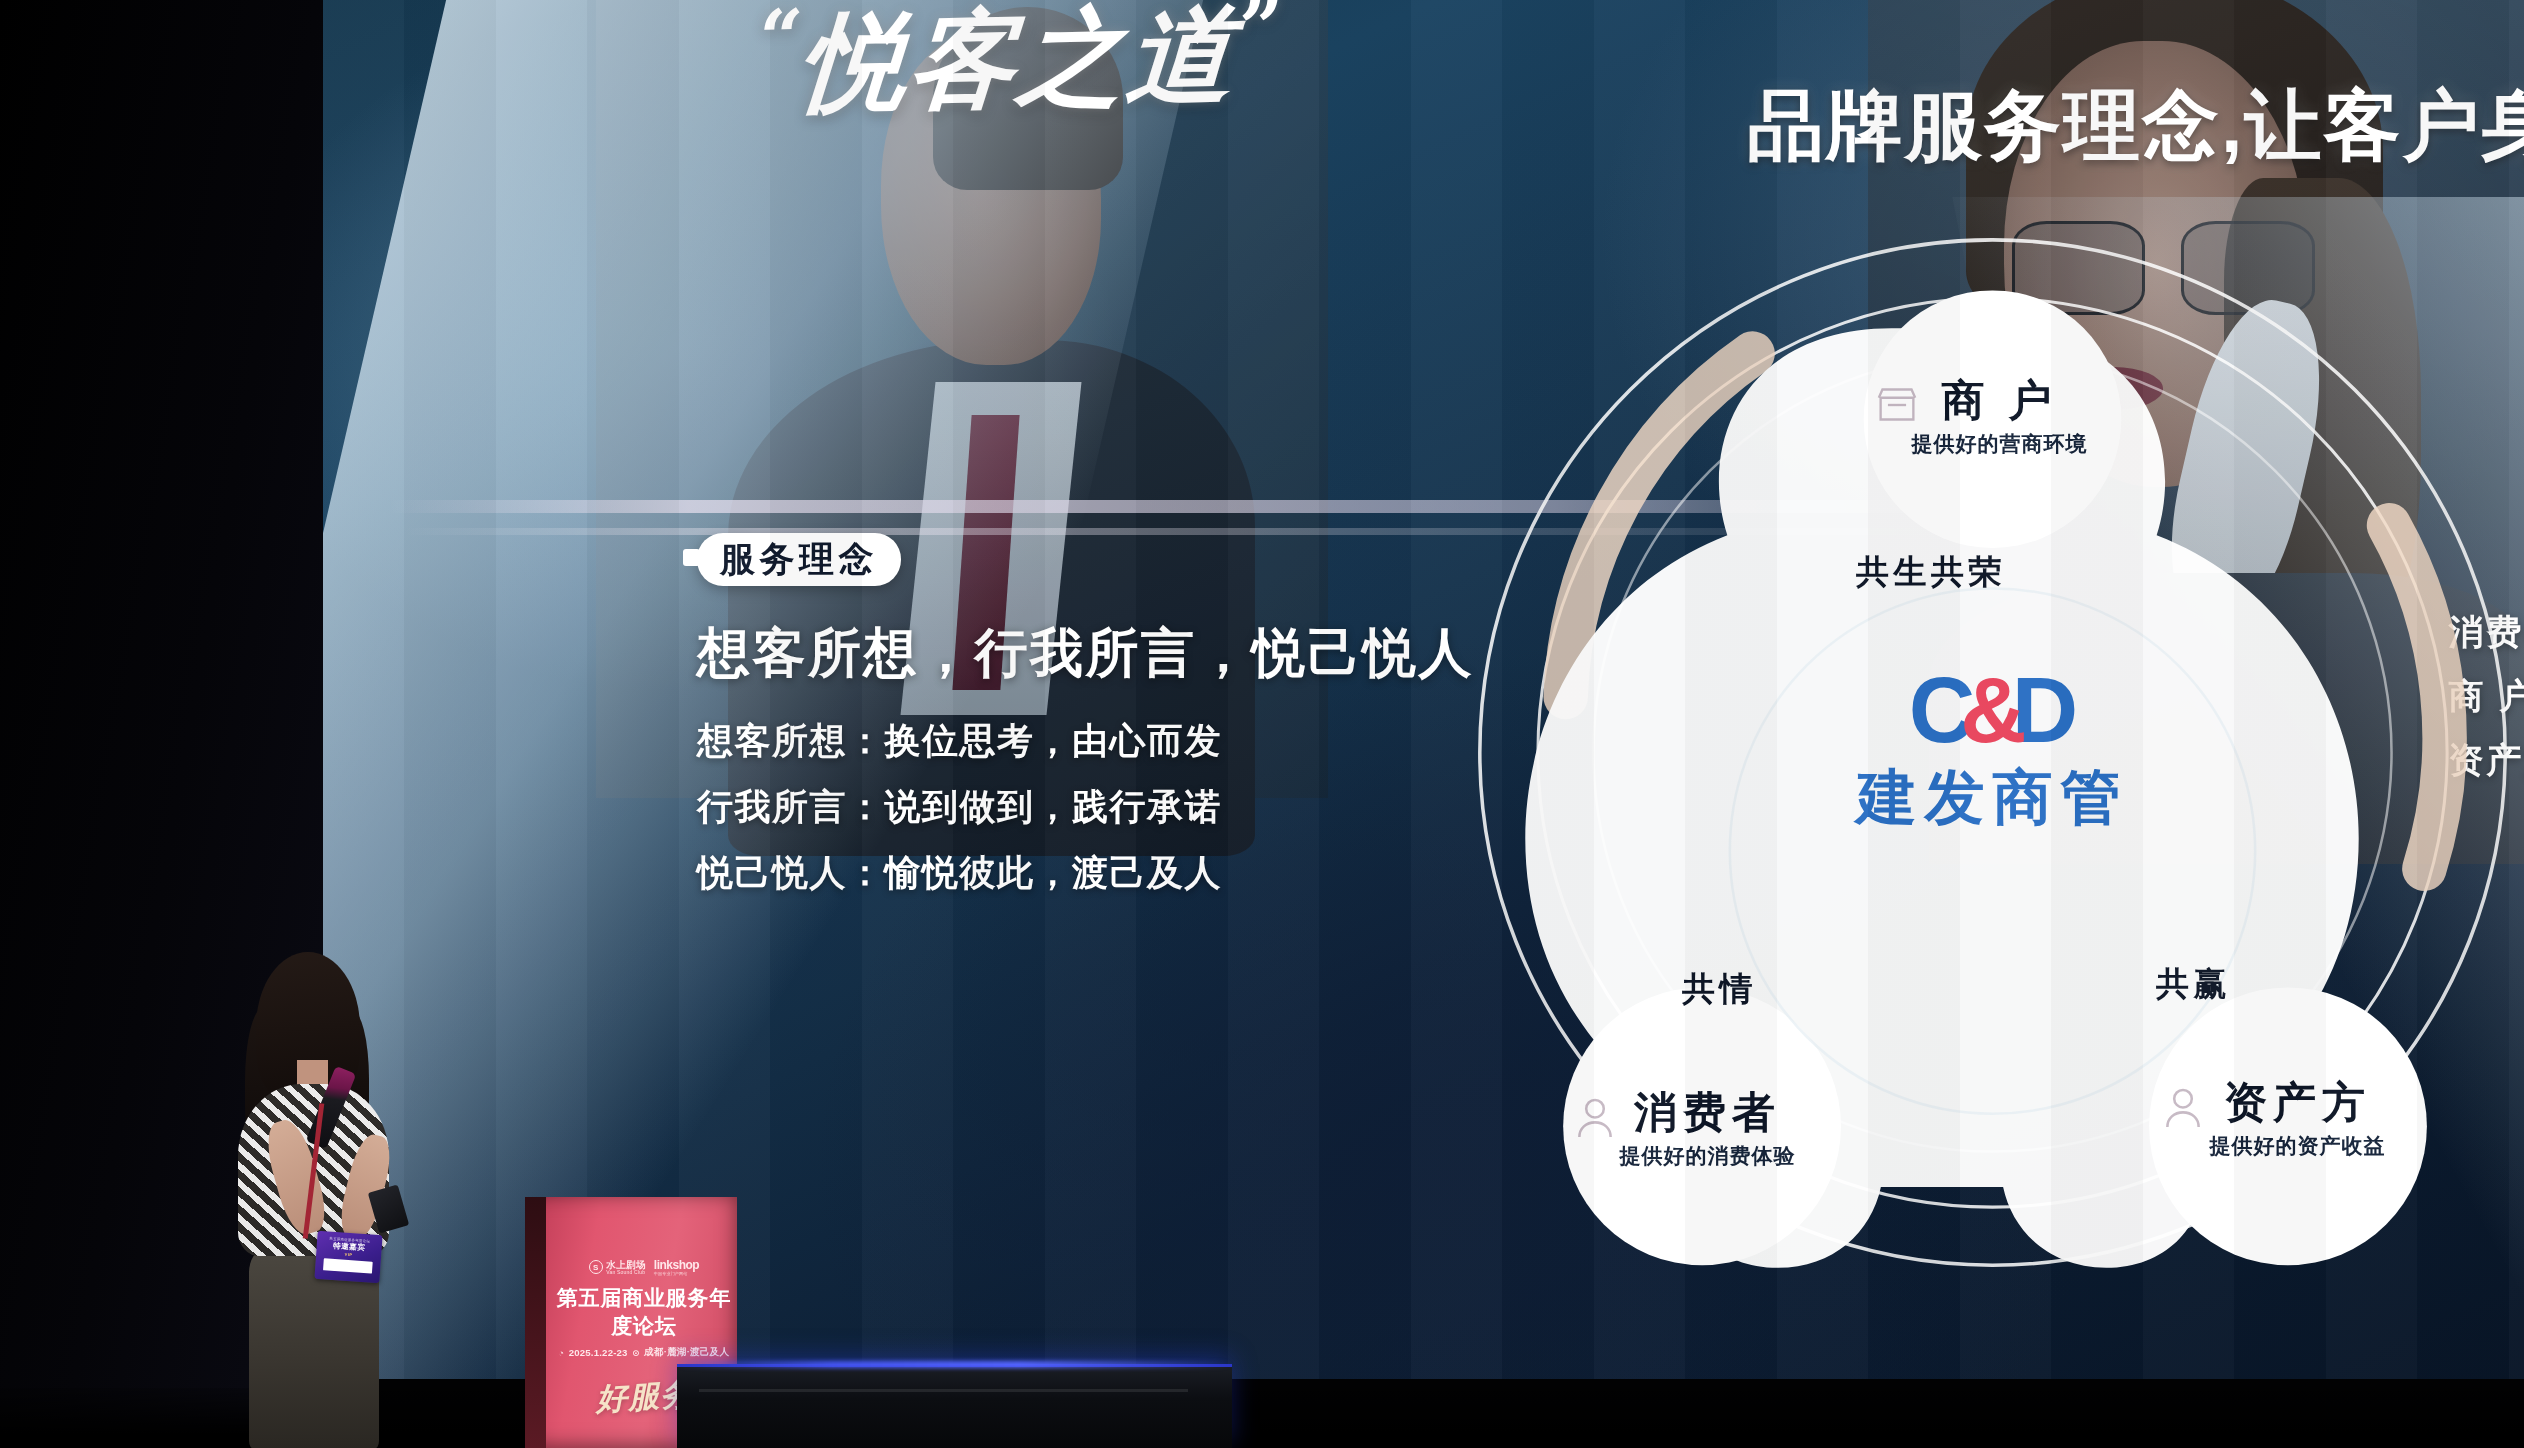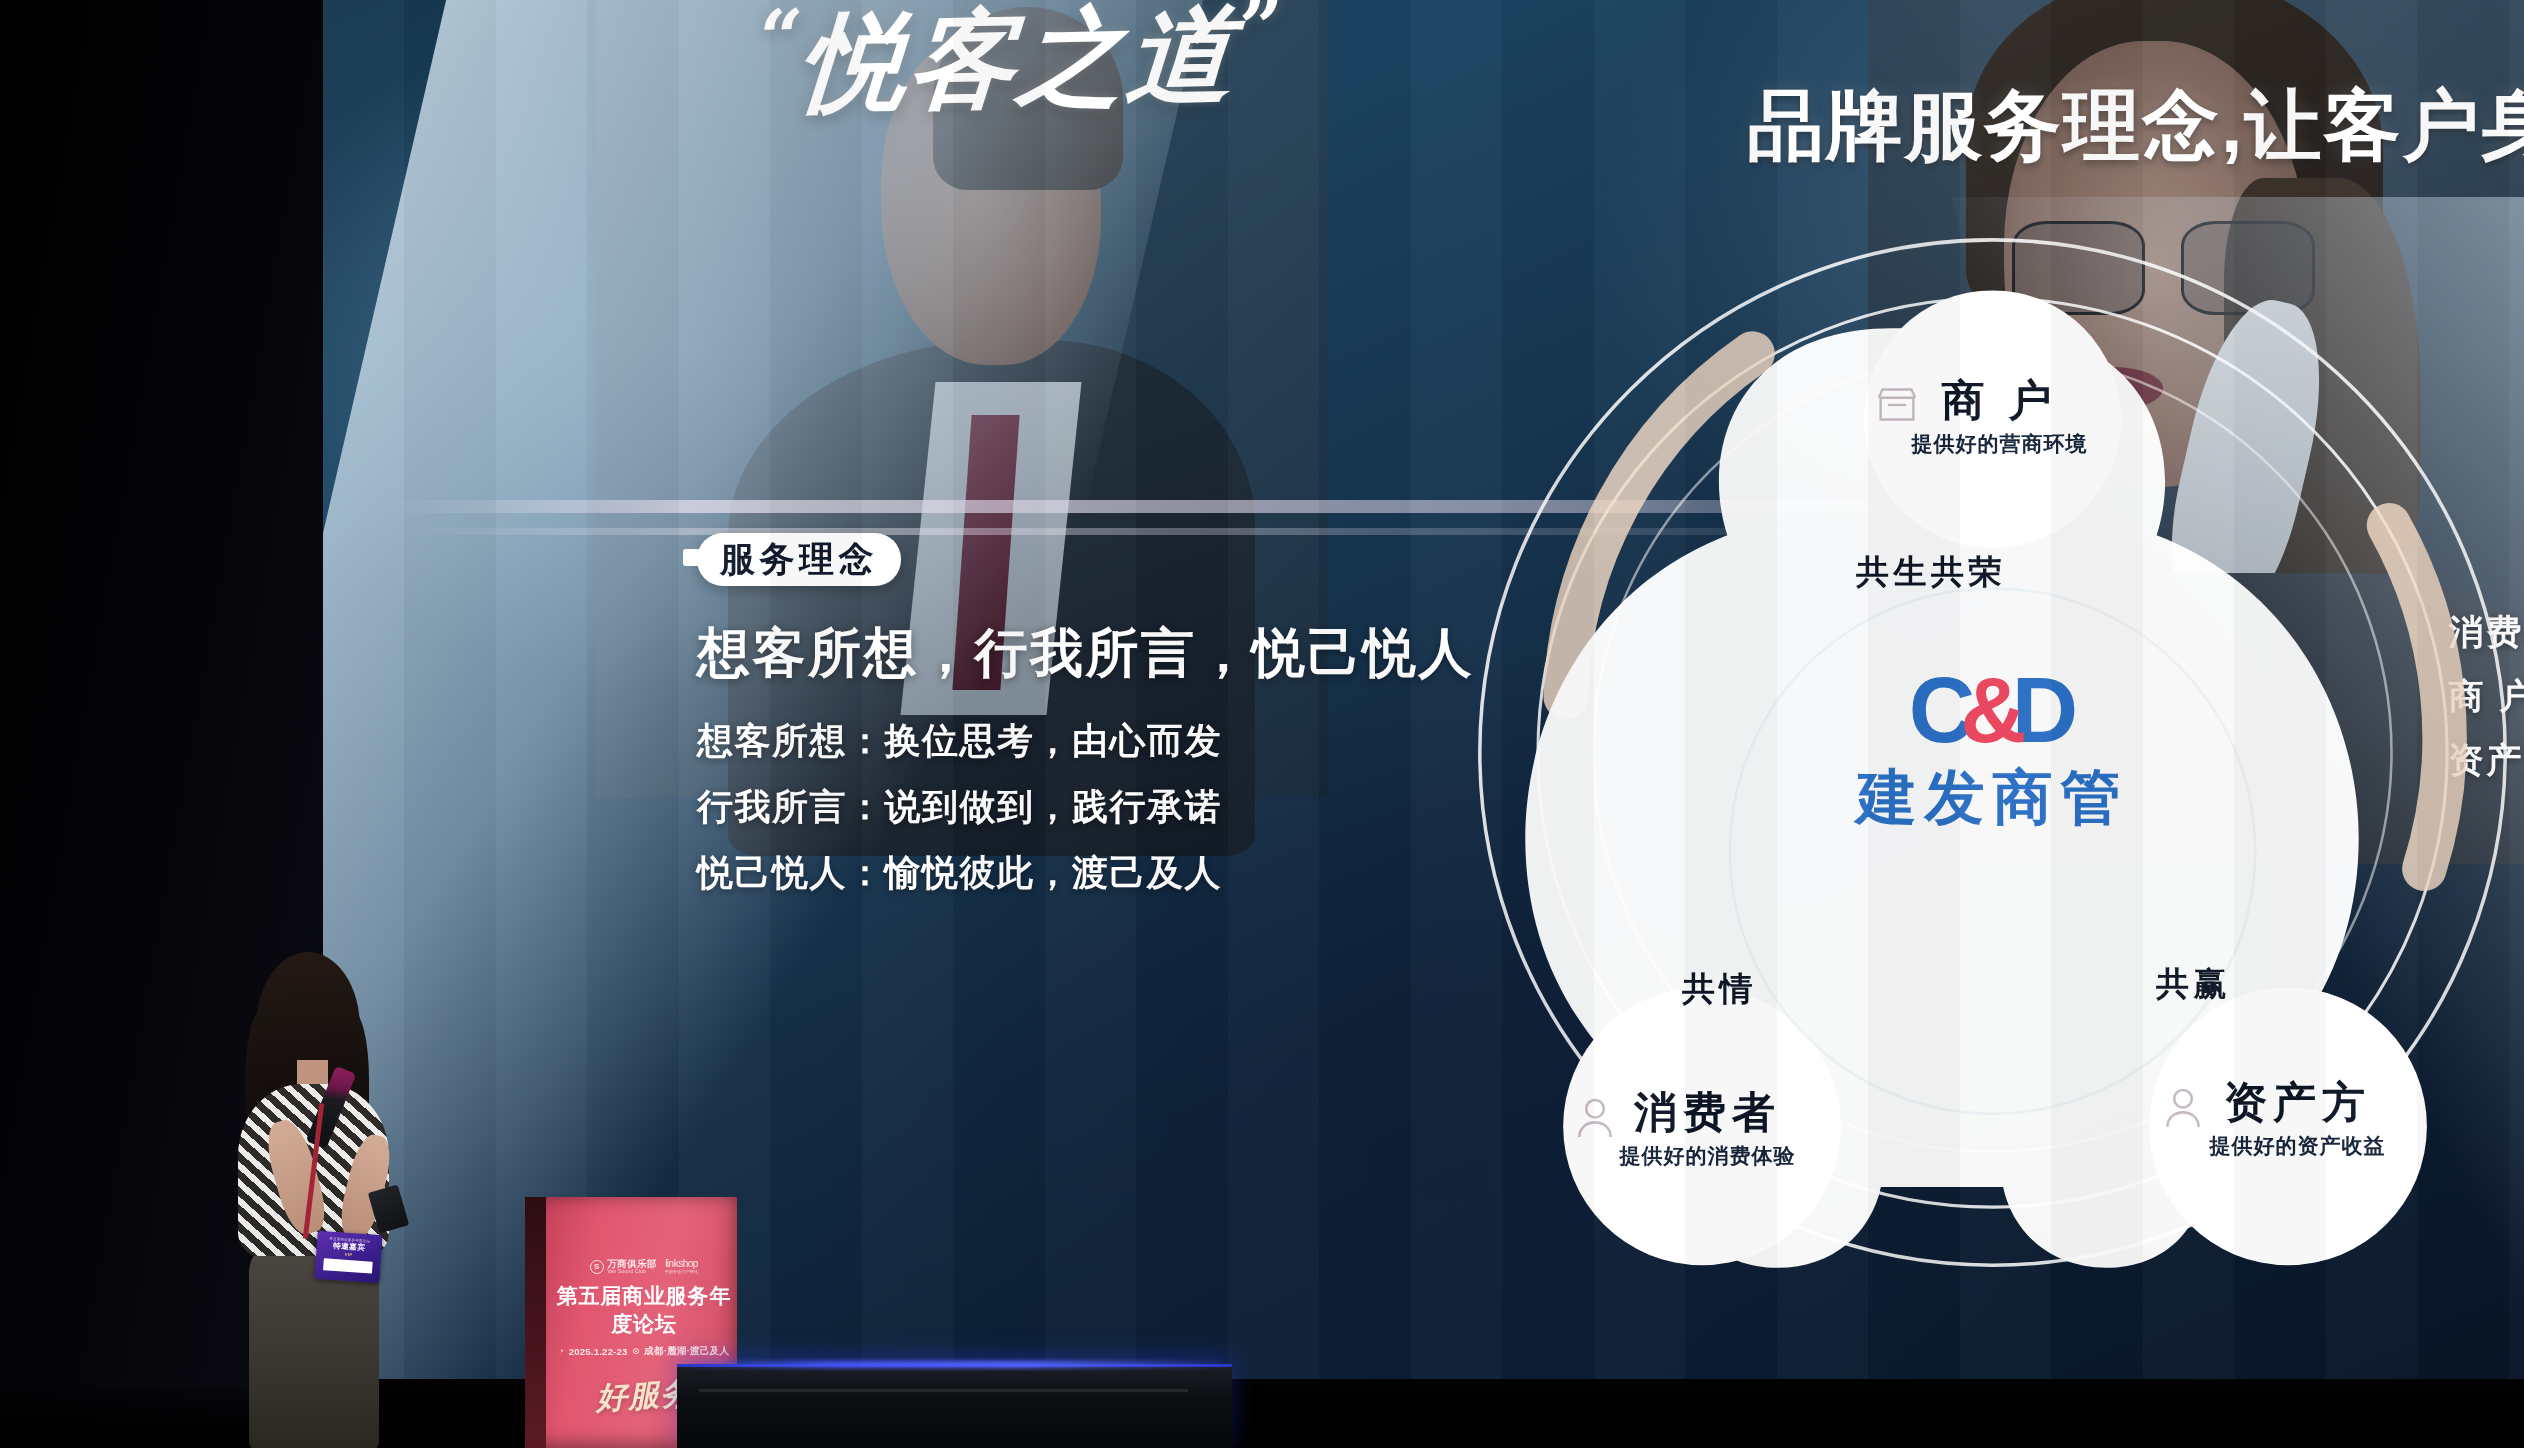--- a/index.html
+++ b/index.html
@@ -171,21 +171,21 @@
   .podium-side{position:absolute;left:0;top:0;width:21px;height:100%;
     background:linear-gradient(180deg,#2d0d12,#5b1a24);}
   .podium-inner{position:absolute;left:26px;top:0;right:0;bottom:0;text-align:center;color:#ffe7ea;}
   .podium-logos{margin-top:62px;display:flex;align-items:center;justify-content:center;gap:8px;}
   .plogo{display:flex;align-items:center;gap:3.5px;}
   .plogo-mark{width:14px;height:14px;border-radius:50%;border:1.5px solid #ffe9ec;
     display:flex;align-items:center;justify-content:center;font-size:8px;font-weight:700;color:#ffe9ec;}
   .plogo-txt{text-align:left;line-height:1.05;}
   .plogo-cn{font-size:9.6px;font-weight:700;letter-spacing:0.3px;}
   .plogo-en{font-size:5px;letter-spacing:0.2px;opacity:.92;}
-  .plogo2-main{font-size:10px;font-weight:400;letter-spacing:-0.5px;text-align:center;}
+  .plogo2-main{font-size:12px;font-weight:700;letter-spacing:-0.5px;text-align:center;}
   .plogo2-sub{font-size:4px;letter-spacing:0.2px;opacity:.85;}
   .podium-title{margin-top:8px;font-size:21px;font-weight:700;letter-spacing:0.8px;color:#fff;}
   .podium-meta{margin-top:6.6px;font-size:9.6px;font-weight:700;letter-spacing:0.2px;
     display:flex;align-items:center;justify-content:center;gap:4.5px;color:#ffe7ea;}
   .podium-meta .gl{font-size:8.6px;}
   .podium-script{margin-top:17px;font-family:"DejaVu Serif","Liberation Serif",serif;
     font-style:italic;font-weight:700;font-size:31px;color:#f6e3c8;letter-spacing:1px;
     transform:rotate(-3deg);text-shadow:0 1.5px 5px rgba(0,0,0,.25);}
 
   
@@ -376,21 +376,21 @@
 
   <div class="stage-left-wall"></div>
 
   <div class="podium">
     <div class="podium-side"></div>
     <div class="podium-inner">
       <div class="podium-logos">
         <div class="plogo">
           <div class="plogo-mark">S</div>
           <div class="plogo-txt">
-            <div class="plogo-cn">万商俱乐部</div>
+            <div class="plogo-cn">水上剧场</div>
             <div class="plogo-en">Van Sound Club</div>
           </div>
         </div>
         <div class="plogo">
           <div class="plogo-txt">
             <div class="plogo2-main">linkshop</div>
             <div class="plogo2-sub">中国专业门户网站</div>
           </div>
         </div>
       </div>

